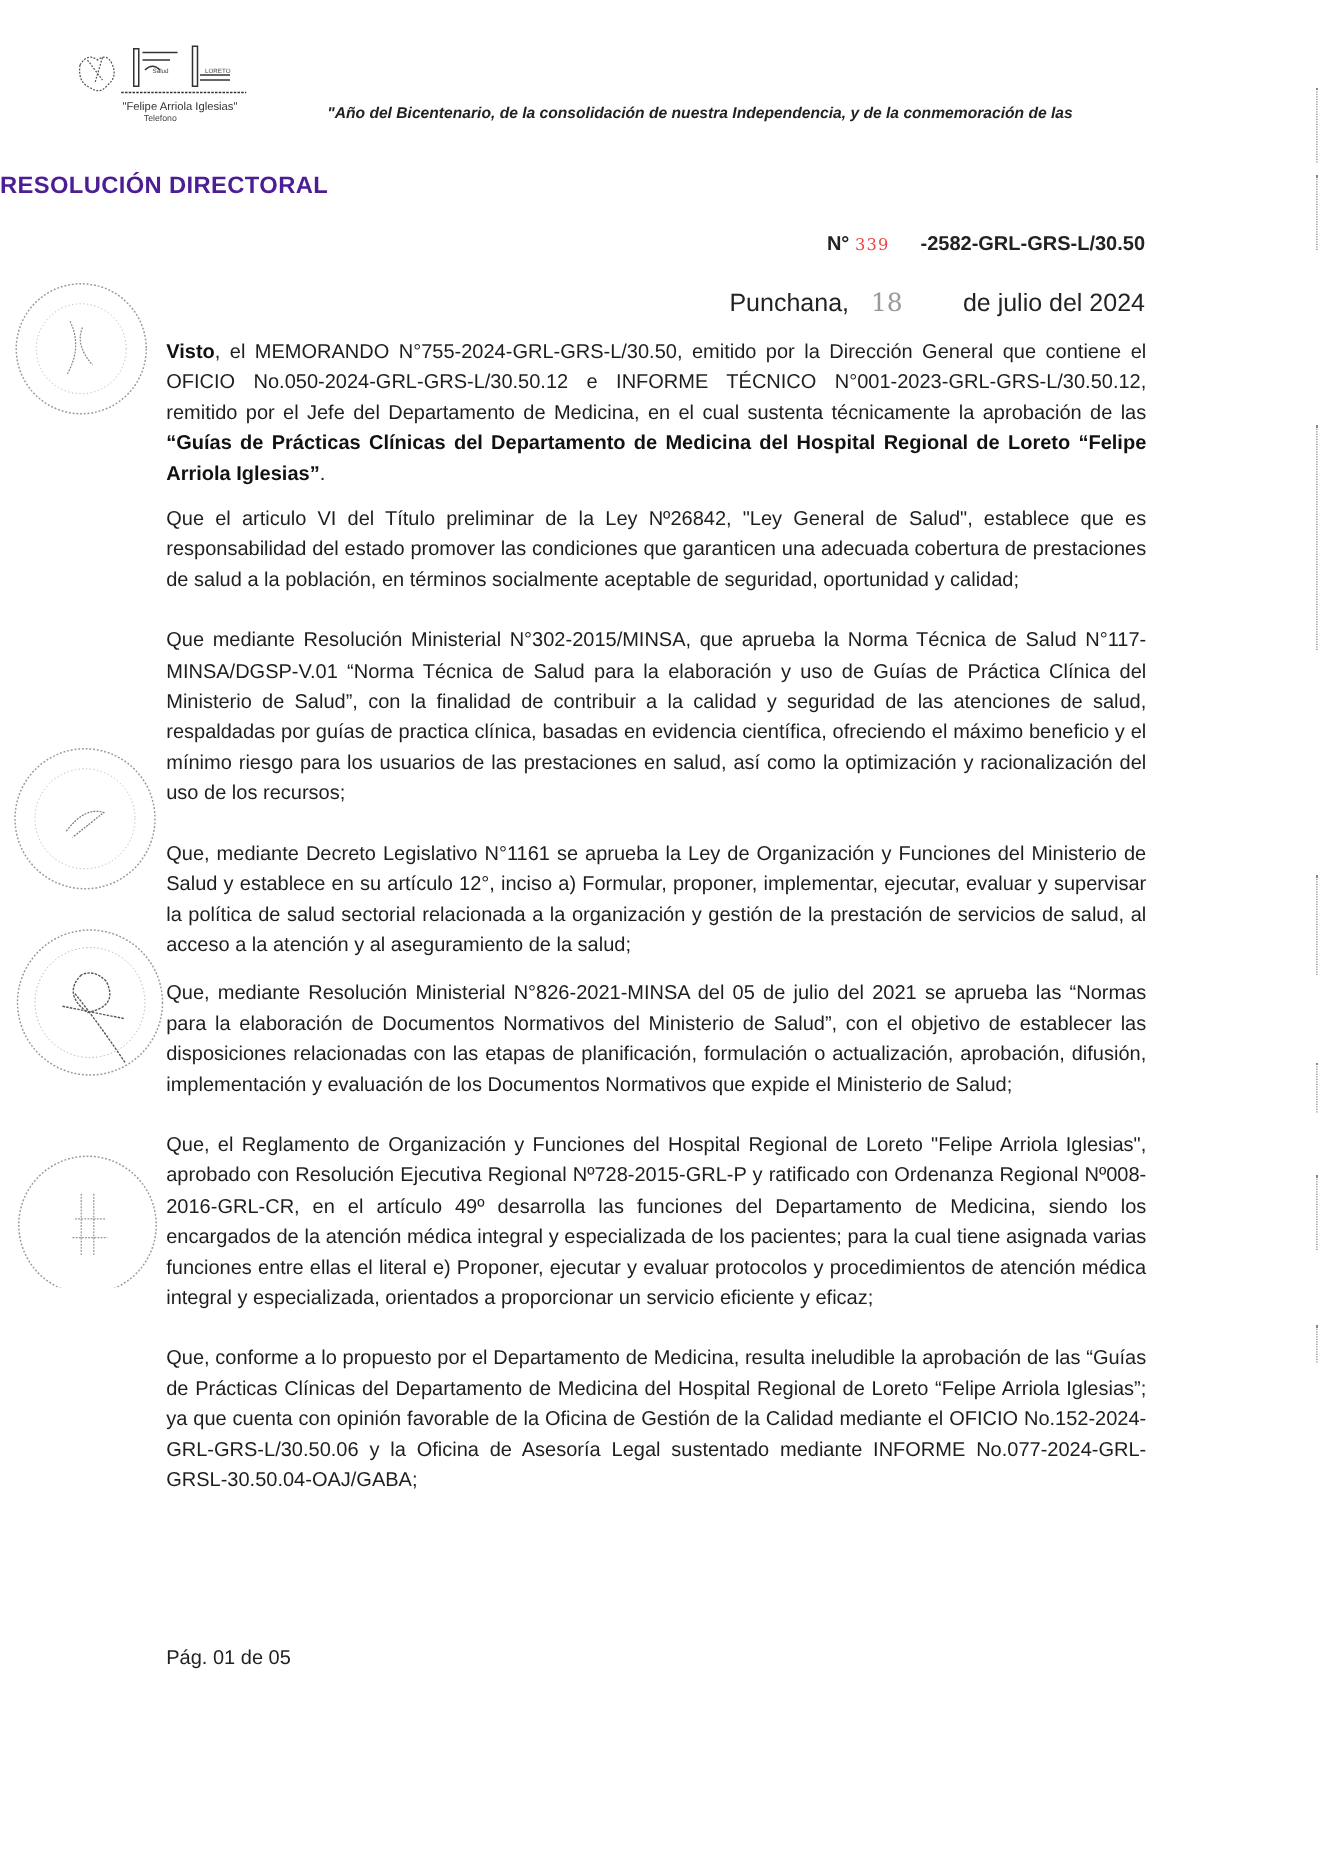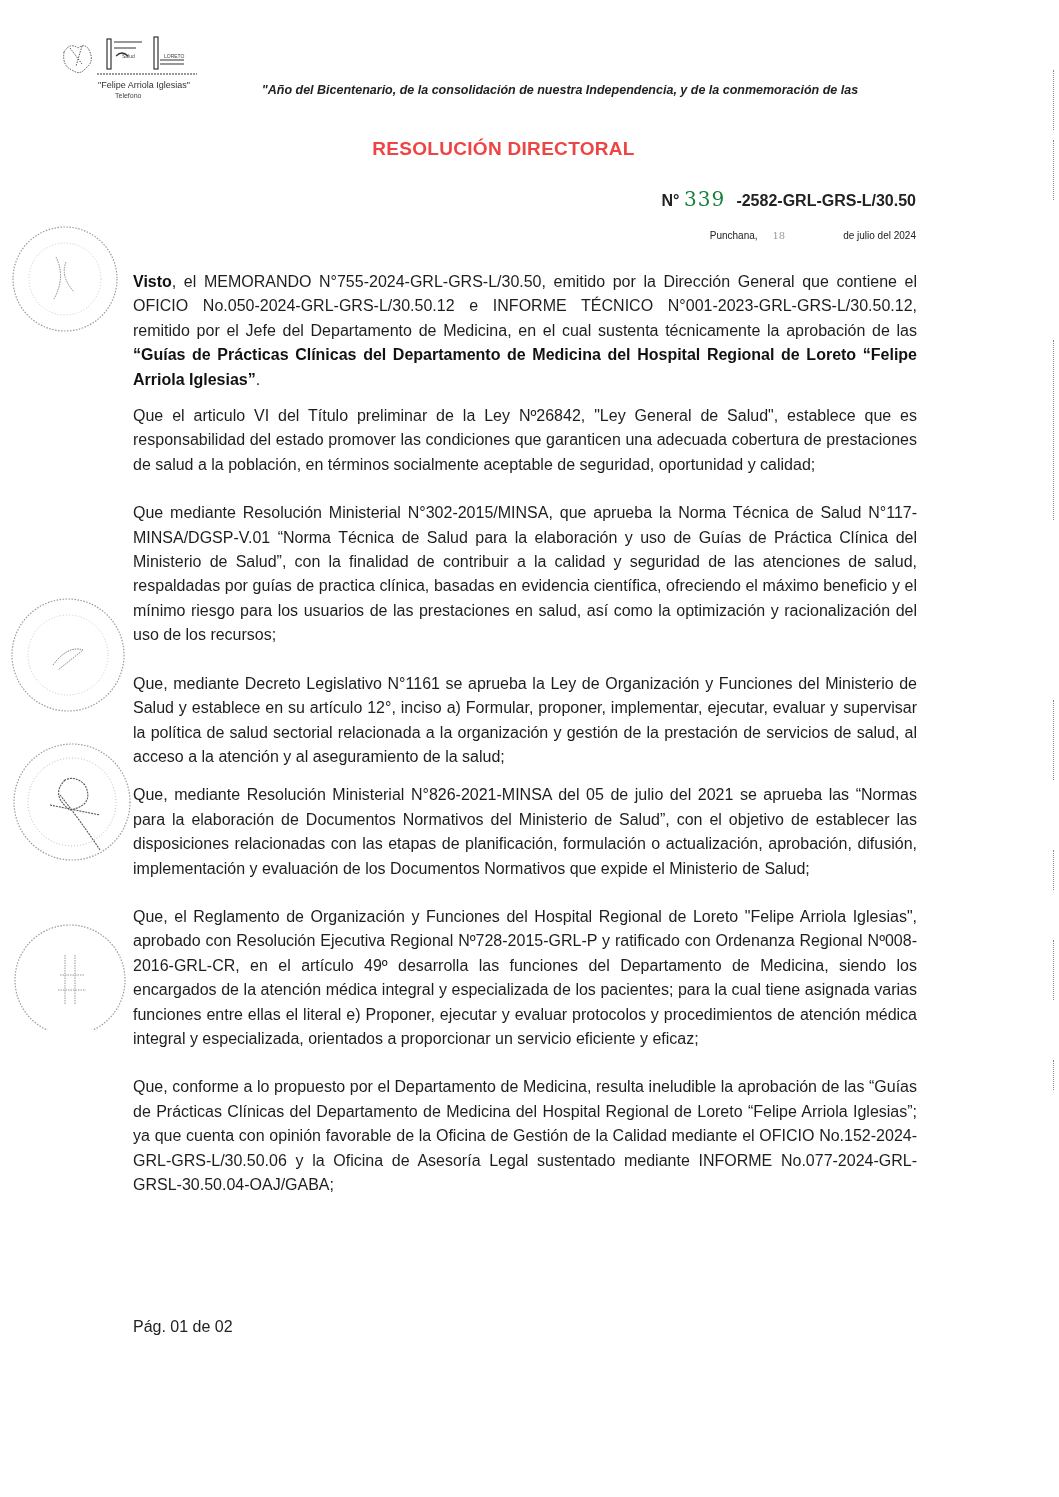--- a/index.html
+++ b/index.html
@@ -6,26 +6,26 @@
     body { width: 1059px; height: 1497px; position: relative; overflow: hidden; font-family: "Liberation Sans", sans-serif; color: #1a1a1a; }
     .page { position: absolute; left: 0; top: 0; width: 1059px; height: 1497px; background: #fff; }
 
     .logo { position: absolute; left: 52px; top: 22px; width: 160px; height: 80px; }
     .logo svg { width: 160px; height: 80px; }
     .logo-caption { position: absolute; left: 98px; top: 80px; font-size: 9px; color: #333; font-family: "Liberation Sans", sans-serif; white-space: nowrap; }
     .logo-sub { position: absolute; left: 115px; top: 92px; font-size: 7px; color: #444; white-space: nowrap; }
 
     .motto { position: absolute; left: 210px; top: 81px; width: 700px; text-align: center; font-style: italic; font-weight: bold; font-size: 12.5px; line-height: 18px; color: #222; }
 
-    .title { position: absolute; left: 0; width: 1007px; top: 138px; text-align: center; font-weight: bold; font-size: 19px; letter-spacing: 0.3px; color: #ef4444; }
+    .title { position: absolute; left: 0; width: 1007px; top: 138px; font-weight: bold; font-size: 19px; letter-spacing: 0.3px; color: #4c1d95; }
 
     .number-line { position: absolute; right: 143px; top: 187px; font-size: 16px; font-weight: bold; color: #222; white-space: nowrap; }
-    .number-line .hand { display: inline-block; width: 48px; font-family: "DejaVu Serif", serif; font-weight: normal; color: #15803d; font-size: 20px; letter-spacing: 1px; text-align: left; }
+    .number-line .hand { display: inline-block; width: 48px; font-family: "DejaVu Serif", serif; font-weight: normal; color: #ef4444; font-size: 13px; letter-spacing: 1px; text-align: left; }
 
-    .date-line { position: absolute; right: 143px; top: 230px; font-size: 10px; color: #222; white-space: nowrap; }
+    .date-line { position: absolute; right: 143px; top: 230px; font-size: 20px; color: #222; white-space: nowrap; }
     .date-line .hand { display: inline-block; width: 80px; font-family: "DejaVu Serif", serif; color: #999; text-align: left; padding-left: 12px; box-sizing: border-box; }
 
     .body { position: absolute; left: 133px; top: 270px; width: 784px; font-size: 16px; line-height: 24.4px; color: #1e1e1e; text-align: justify; }
     .para { margin: 0; }
     .para b { color: #111; }
     .heading { font-weight: bold; margin: 10px 0 8px 0; font-size: 16px; }
     .gap { height: 24px; }
 
     .footer { position: absolute; left: 133px; top: 1318px; font-size: 16px; color: #222; }
 
@@ -87,21 +87,21 @@
     <p class="para">Que mediante Resolución Ministerial N°302-2015/MINSA, que aprueba la Norma Técnica de Salud N°117-MINSA/DGSP-V.01 “Norma Técnica de Salud para la elaboración y uso de Guías de Práctica Clínica del Ministerio de Salud”, con la finalidad de contribuir a la calidad y seguridad de las atenciones de salud, respaldadas por guías de practica clínica, basadas en evidencia científica, ofreciendo el máximo beneficio y el mínimo riesgo para los usuarios de las prestaciones en salud, así como la optimización y racionalización del uso de los recursos;</p>
     <div class="gap"></div>
     <p class="para">Que, mediante Decreto Legislativo N°1161 se aprueba la Ley  de Organización y Funciones del Ministerio de Salud y establece en su artículo 12°, inciso a) Formular, proponer, implementar, ejecutar, evaluar y supervisar la política de salud sectorial relacionada a la organización y gestión de la prestación de servicios de salud, al acceso a la atención y al aseguramiento de la salud;</p>
     <p class="para" style="margin-top:14px">Que, mediante Resolución Ministerial N°826-2021-MINSA del 05 de julio del 2021 se aprueba las “Normas para la elaboración de Documentos Normativos del Ministerio de Salud”, con el objetivo de establecer las disposiciones relacionadas con las etapas de planificación, formulación o actualización, aprobación, difusión, implementación y evaluación de los Documentos Normativos que expide el Ministerio de Salud;</p>
     <div class="gap"></div>
     <p class="para">Que, el Reglamento de Organización y Funciones del Hospital Regional de Loreto "Felipe Arriola Iglesias", aprobado con Resolución Ejecutiva Regional Nº728-2015-GRL-P y ratificado con Ordenanza Regional Nº008-2016-GRL-CR, en el artículo 49º desarrolla las funciones del Departamento de Medicina, siendo los encargados de la atención médica integral y especializada de los pacientes; para la cual tiene asignada varias funciones entre ellas el literal e) Proponer, ejecutar y evaluar protocolos y procedimientos de atención médica integral y especializada, orientados a proporcionar un servicio eficiente y eficaz;</p>
     <div class="gap"></div>
     <p class="para">Que, conforme a lo propuesto por el Departamento de Medicina, resulta ineludible la aprobación de las “Guías de Prácticas Clínicas del Departamento de Medicina del Hospital Regional de Loreto “Felipe Arriola Iglesias”; ya que cuenta con opinión favorable de la Oficina de Gestión de la Calidad mediante el OFICIO No.152-2024-GRL-GRS-L/30.50.06 y la Oficina de Asesoría Legal sustentado mediante INFORME No.077-2024-GRL-GRSL-30.50.04-OAJ/GABA;</p>
   </div>
 
-  <div class="footer">Pág. 01 de 02</div>
+  <div class="footer">Pág. 01 de 05</div>
 
   <div class="stamp" style="left:8px; top:222px;">
     <svg width="115" height="115" viewBox="0 0 115 115">
       <circle cx="57" cy="57" r="52" fill="none" stroke="#9a9a9a" stroke-width="1.2" stroke-dasharray="1.5 1.5"></circle>
       <circle cx="57" cy="57" r="36" fill="none" stroke="#bbb" stroke-width="0.8" stroke-dasharray="1 2"></circle>
       <path d="M48 35 q10 20 -2 42 M58 40 q-6 14 8 30" stroke="#888" fill="none" stroke-dasharray="1.5 1"></path>
     </svg>
   </div>
   <div class="stamp" style="left:8px; top:595px;">
     <svg width="120" height="120" viewBox="0 0 120 120">

